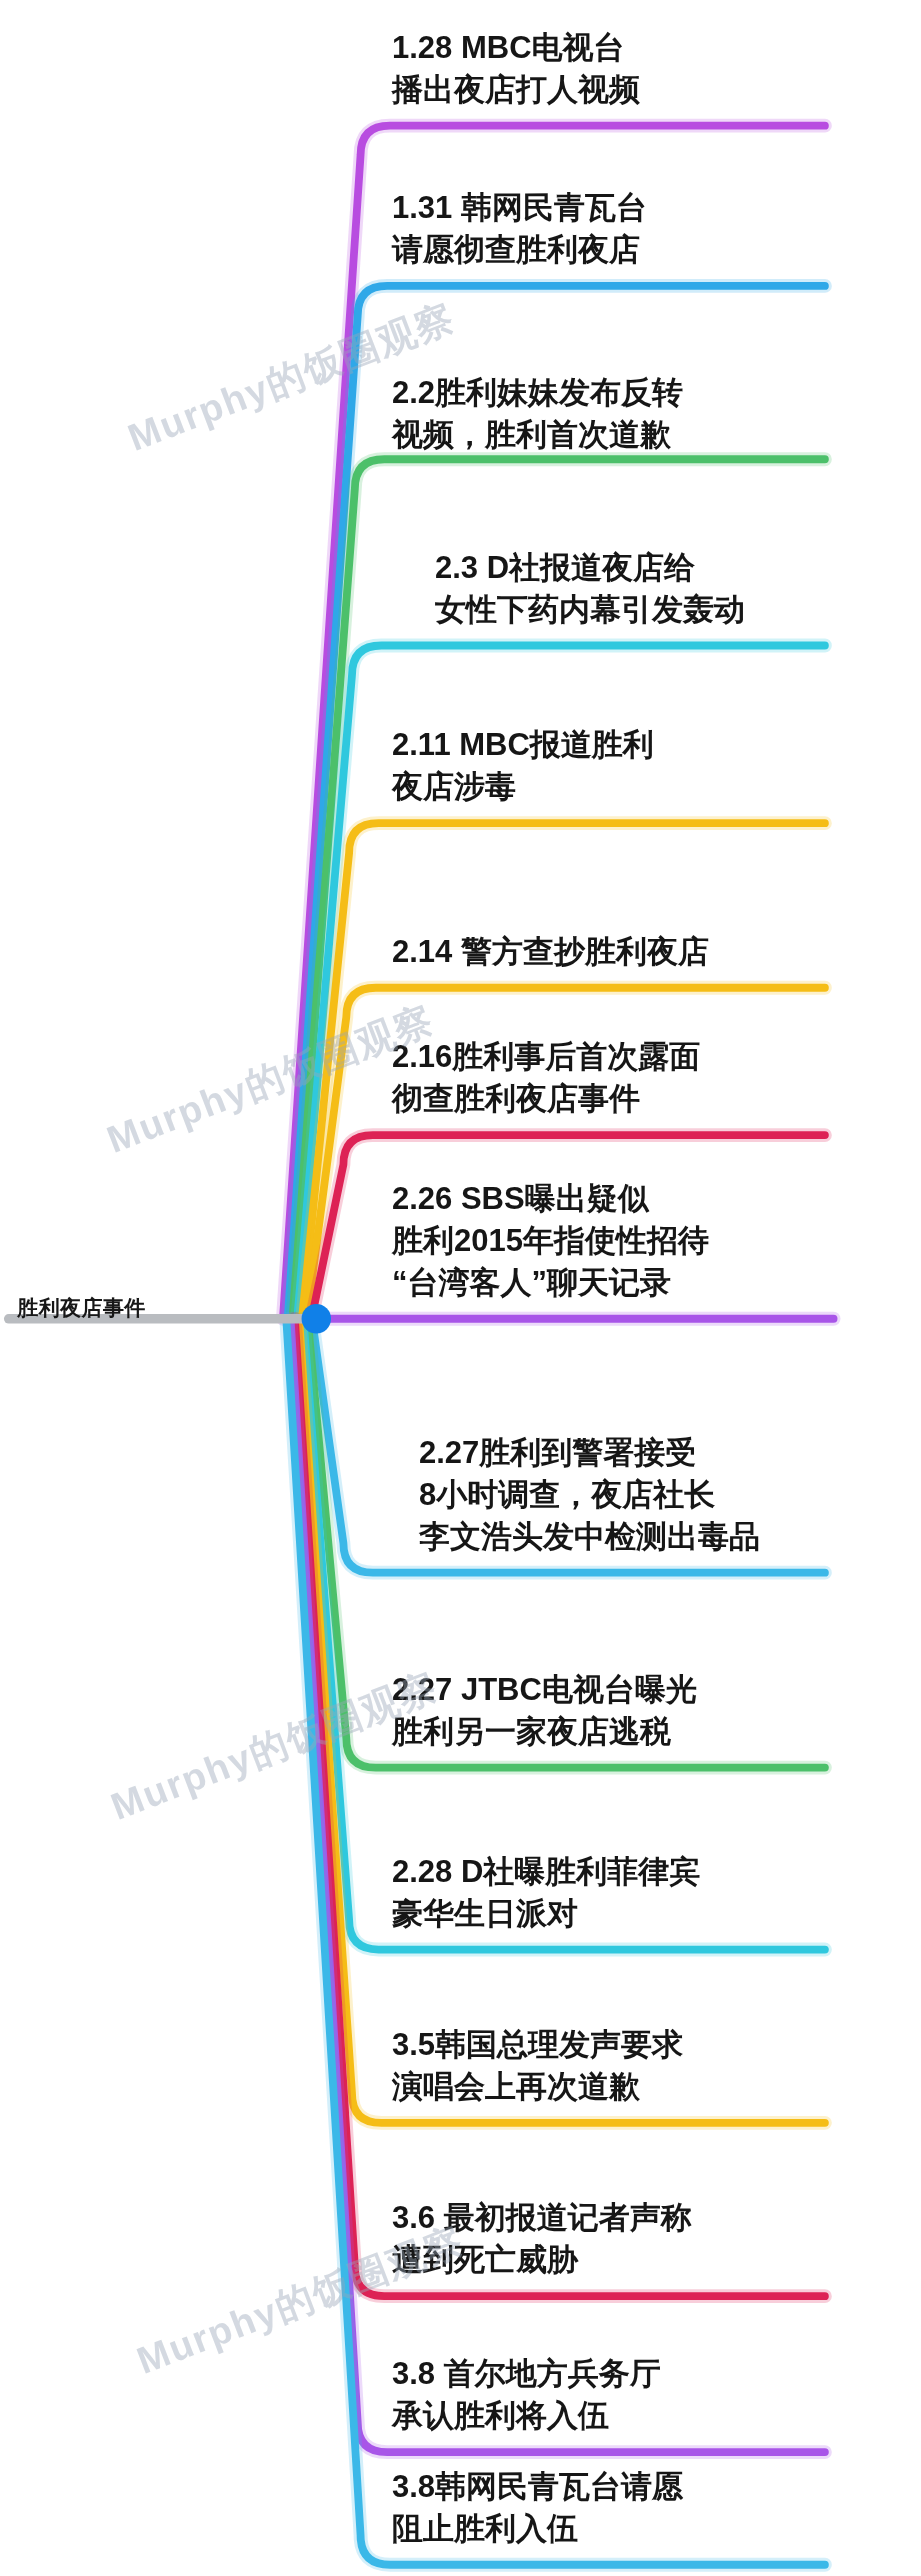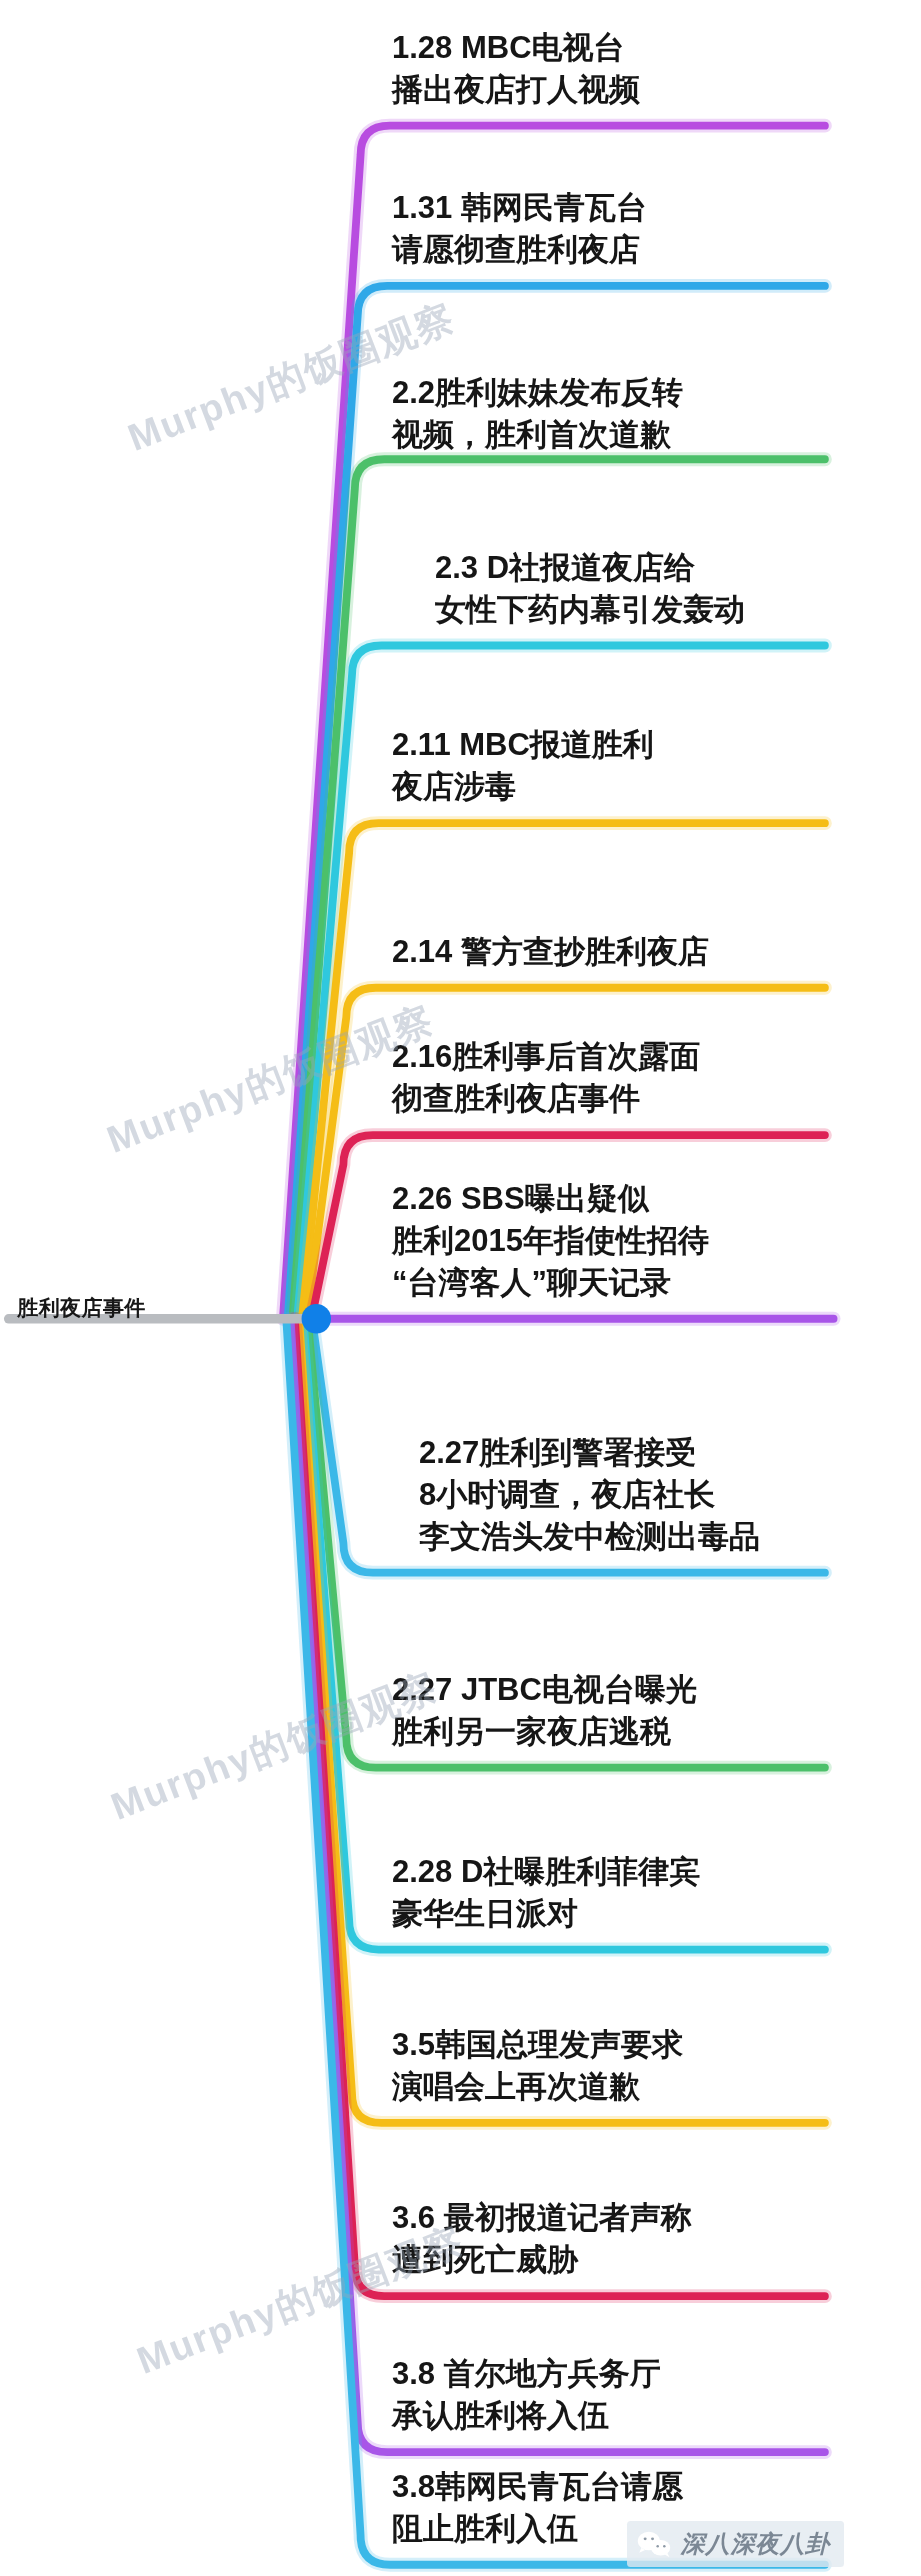--- a/index.html
+++ b/index.html
@@ -161,28 +161,15 @@
 
   <div class="node-label" id="root-label" style="left:17.3px;top:1294px;">胜利夜店事件</div>
 
   <div id="watermarks">
       <div class="wm" style="left: 121px; top: 416px; transform: rotate(-21deg);">Murphy的饭圈观察</div>
       <div class="wm" style="left: 100px; top: 1118px; transform: rotate(-21deg);">Murphy的饭圈观察</div>
       <div class="wm" style="left: 104px; top: 1785px; transform: rotate(-21deg);">Murphy的饭圈观察</div>
       <div class="wm" style="left: 130px; top: 2339px; transform: rotate(-21deg);">Murphy的饭圈观察</div>
     </div>
 
-  <div id="footer-badge">
-    <svg class="wechat" viewBox="0 0 48 40" xmlns="http://www.w3.org/2000/svg">
-      <ellipse cx="17" cy="15" rx="15" ry="12.5" fill="#ffffff"></ellipse>
-      <path d="M7 24 L4 31 L12 27 Z" fill="#ffffff"></path>
-      <circle cx="12" cy="12" r="2" fill="#8e9aa6"></circle>
-      <circle cx="22" cy="12" r="2" fill="#8e9aa6"></circle>
-      <ellipse cx="33" cy="24" rx="13" ry="10.5" fill="#ffffff"></ellipse>
-      <path d="M42 31 L45 37 L38 33 Z" fill="#ffffff"></path>
-      <circle cx="29" cy="22" r="1.7" fill="#8e9aa6"></circle>
-      <circle cx="38" cy="22" r="1.7" fill="#8e9aa6"></circle>
-    </svg>
-    <span class="btxt">深八深夜八卦</span>
-  </div>
 
 </div>
 
 
 </body></html>

